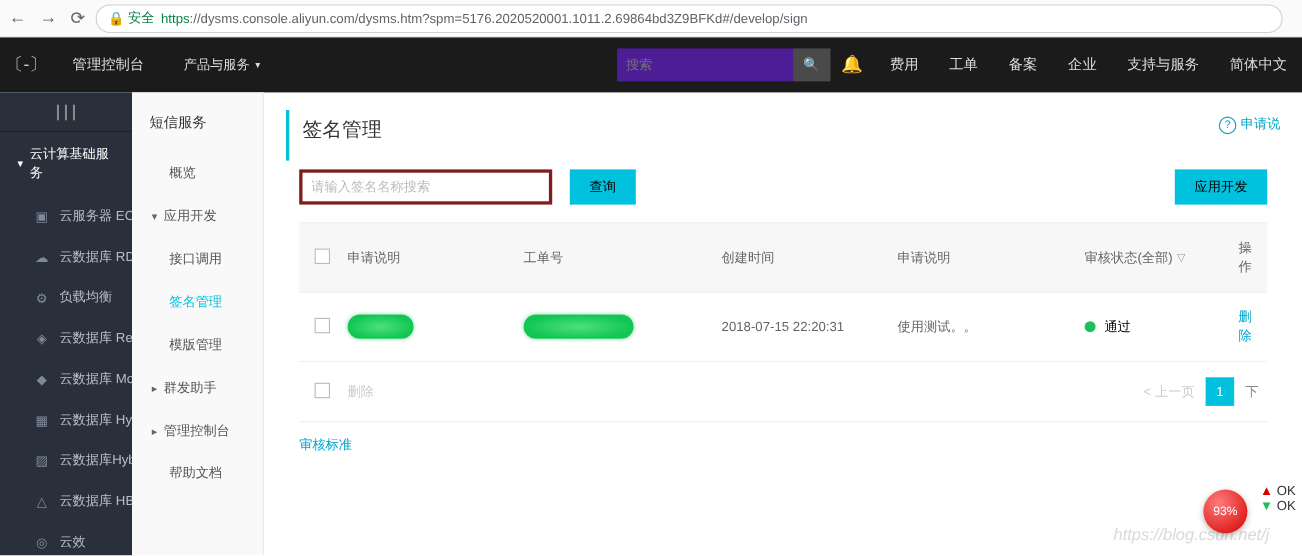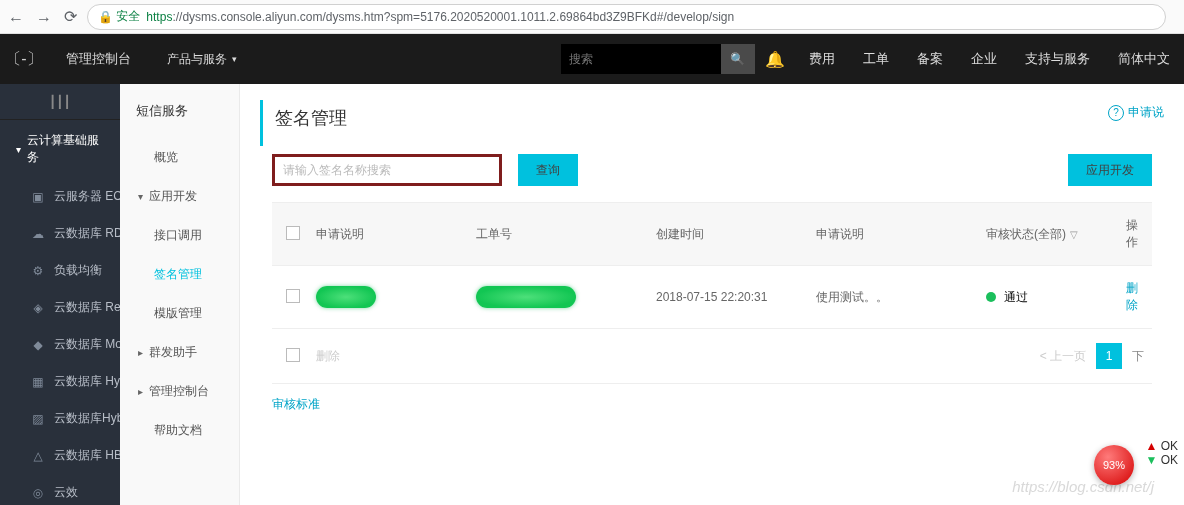--- a/index.html
+++ b/index.html
@@ -8,21 +8,21 @@
 .nav-icons{display:flex;align-items:center;gap:12px;color:#5f6368}
 .nav-icons span{font-size:16px;cursor:pointer}
 .addr{flex:1;height:26px;margin:0 10px;border:1px solid #d0d0d0;border-radius:13px;display:flex;align-items:center;padding:0 10px;background:#fff}
 .lock{color:#0b8043;font-size:12px;margin-right:6px;display:flex;align-items:center;gap:3px}
 .url{color:#5f6368;white-space:nowrap;overflow:hidden}
 .url .https{color:#0b8043}
 .top-bar{height:50px;background:#1b1b1b;color:#fff;display:flex;align-items:center}
 .logo{width:48px;height:50px;display:flex;align-items:center;justify-content:center;font-size:16px;color:#ccc}
 .top-item{padding:0 18px;height:50px;display:flex;align-items:center;font-size:13px;color:#ddd;cursor:pointer}
 .caret-d{margin-left:5px;font-size:9px}
-.top-search{margin-left:auto;width:160px;height:30px;background:#000000;border:none;color:#ccc;padding:0 8px}
+.top-search{margin-left:auto;width:160px;height:30px;background:#4c1d95;border:none;color:#ccc;padding:0 8px}
 .top-search-btn{width:34px;height:30px;background:#4a4a4a;display:flex;align-items:center;justify-content:center;color:#ccc;cursor:pointer}
 .bell{width:40px;display:flex;align-items:center;justify-content:center;font-size:16px}
 .top-links{display:flex}
 .top-links .top-item{padding:0 14px}
 .main{display:flex;height:421px}
 .sidebar-dark{width:158px;background:#29303b;color:#bfc6d0;height:421px;overflow:hidden}
 .side-toggle{height:36px;display:flex;align-items:center;justify-content:center;color:#888;border-bottom:1px solid #222}
 .side-section{padding:12px 16px;font-size:13px;color:#fff;display:flex;align-items:center;cursor:pointer}
 .side-section .tri{margin-right:6px;font-size:10px;color:#fff}
 .side-item{padding:10px 10px 10px 30px;font-size:12px;color:#b8bec8;display:flex;align-items:center;cursor:pointer;white-space:nowrap;overflow:hidden;text-overflow:ellipsis}
@@ -33,21 +33,21 @@
 .sl-item.group{padding-left:18px}
 .sl-item.group .tri{margin-right:6px;font-size:10px;color:#666}
 .sl-item.selected{color:#00c1de}
 .content{flex:1;padding:16px 20px 16px 20px;position:relative}
 .page-title{font-size:18px;color:#333;padding:6px 0 16px 12px;border-left:3px solid #00c1de}
 .help-link{position:absolute;right:20px;top:20px;color:#00a4c7;font-size:12px;cursor:pointer}
 .help-link::before{content:"?";display:inline-block;width:14px;height:14px;border:1px solid #00a4c7;border-radius:50%;text-align:center;line-height:13px;margin-right:4px;font-size:10px}
 .filter-row{display:flex;align-items:center;margin:8px 12px 16px}
 .filter-input{width:230px;height:32px;border:3px solid #7f1d1d;padding:0 8px;color:#333}
 .filter-input::placeholder{color:#bbb}
-.btn-primary{height:32px;padding:0 18px;background:#00c1de;color:#404040;border:none;cursor:pointer;font-size:12px}
+.btn-primary{height:32px;padding:0 18px;background:#00c1de;color:#000000;border:none;cursor:pointer;font-size:12px}
 .btn-query{margin-left:16px}
 .btn-add{margin-left:auto}
 .table{margin:0 12px}
 .th-row,.td-row,.foot-row{display:flex;align-items:center;padding:14px 8px;border-bottom:1px solid #eee}
 .th-row{color:#666;font-size:12px;background:#f7f7f7;border-top:1px solid #eee}
 .cell{padding:0 6px}
 .c-chk{width:30px}
 .c-name{width:160px}
 .c-ticket{width:180px}
 .c-time{width:160px;color:#666}

